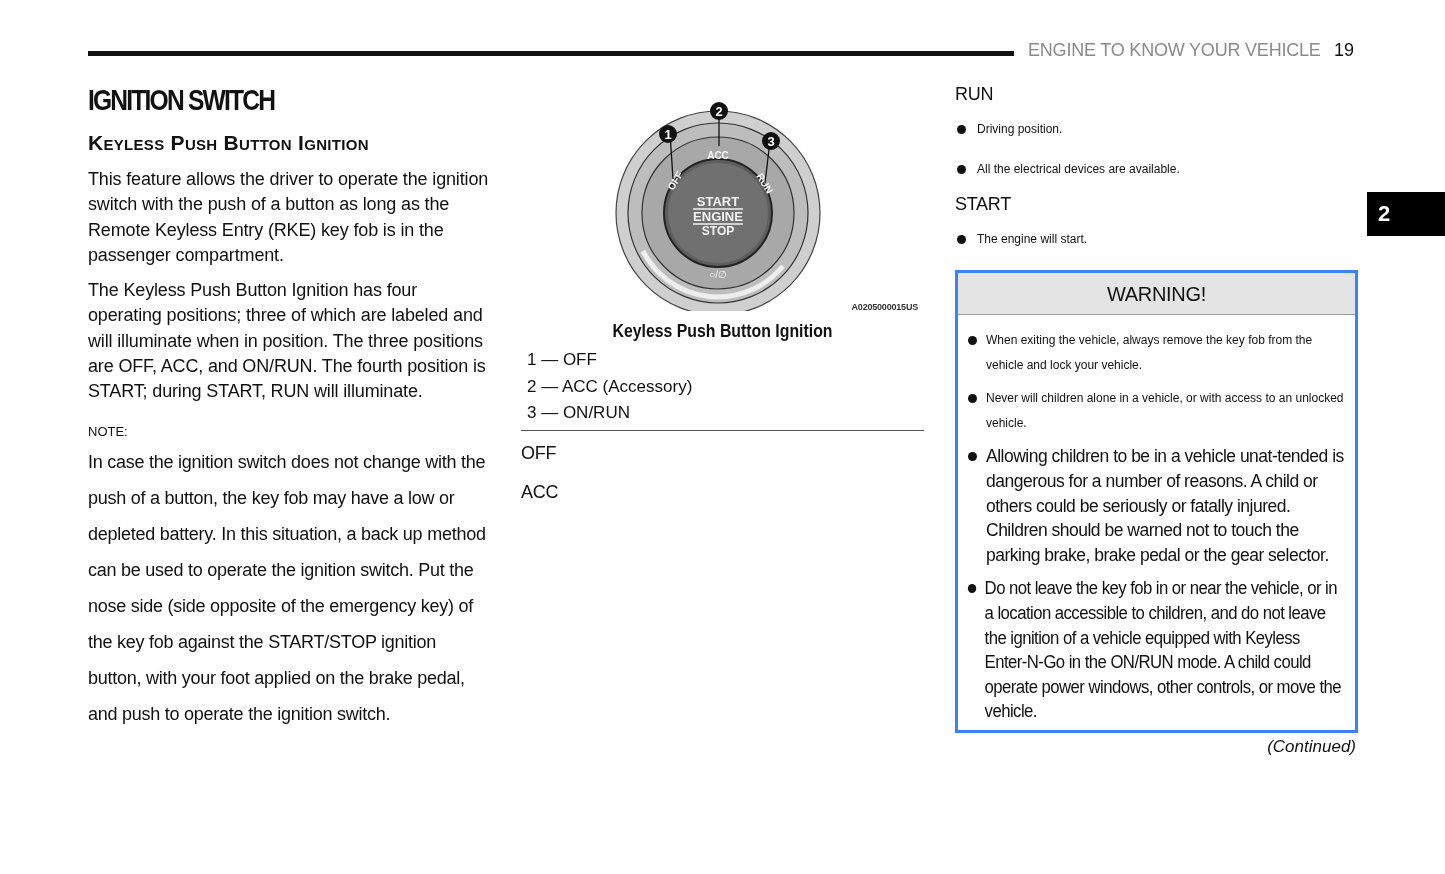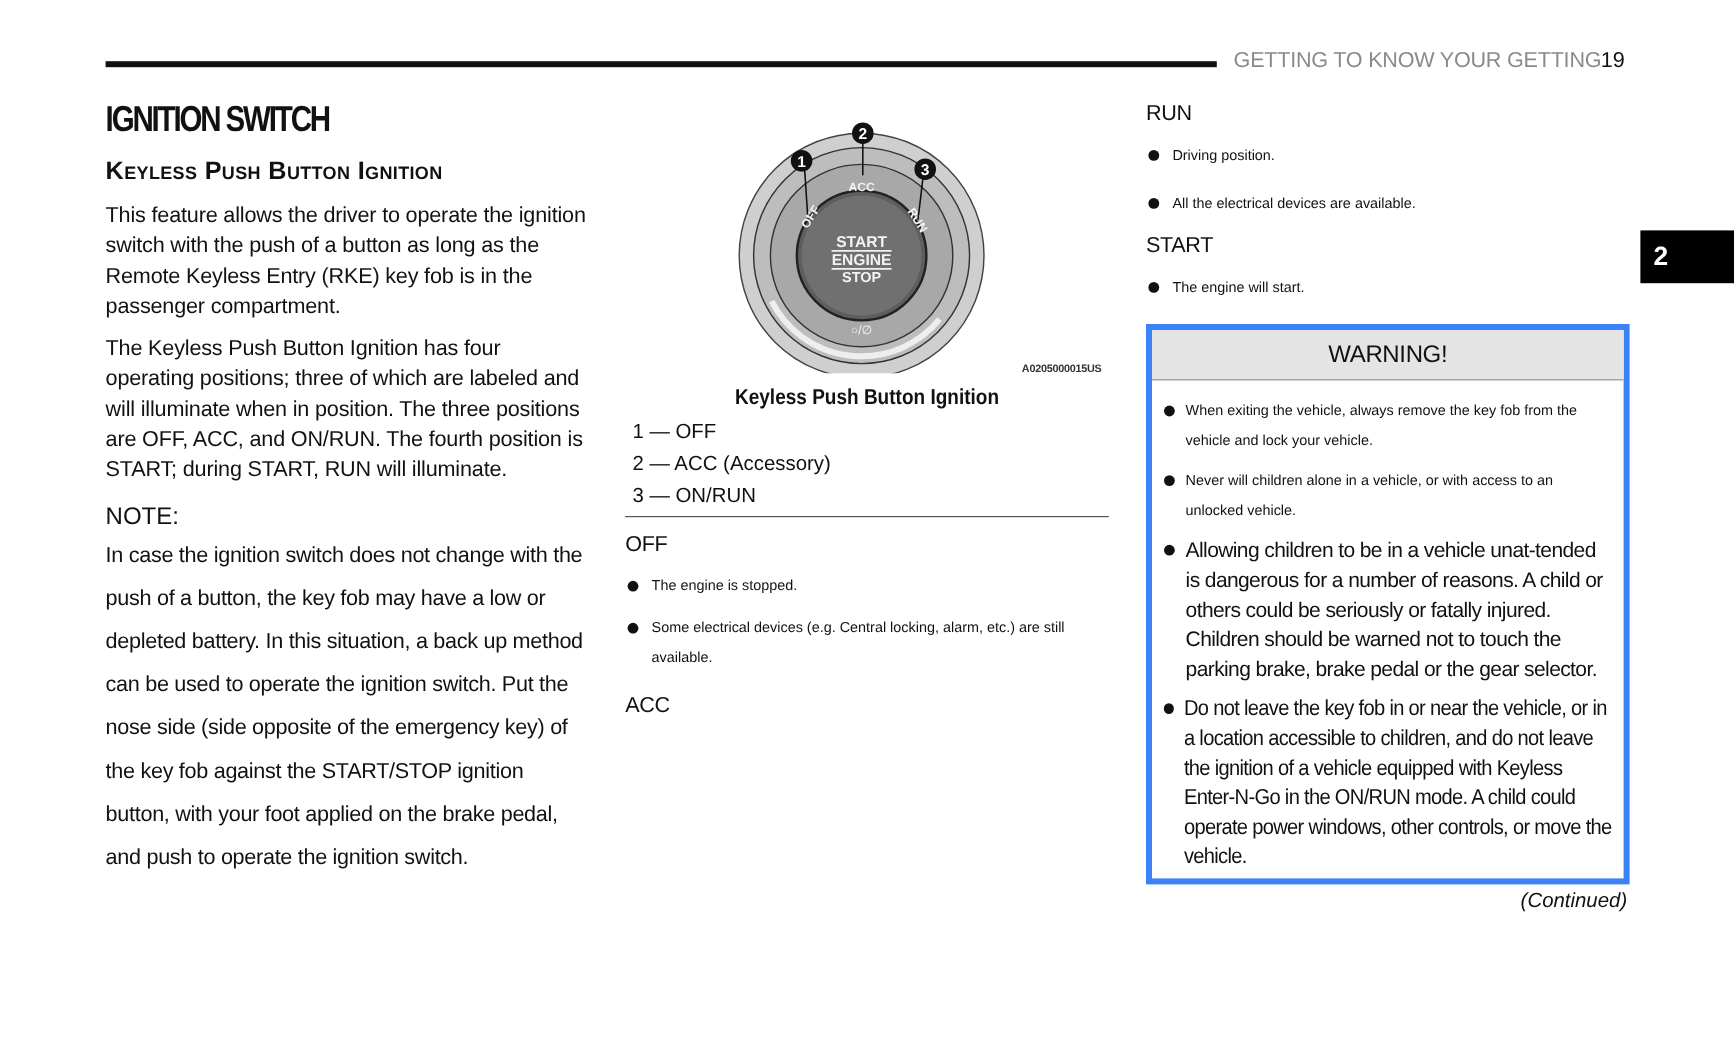--- a/index.html
+++ b/index.html
@@ -15,49 +15,49 @@
     .col { position: absolute; }
     .col-1 { left: 88px; top: 80px; width: 402px; }
     .col-2 { left: 521px; top: 95px; width: 403px; }
     .col-3 { left: 955px; top: 80px; width: 403px; }
 
     h1.section-title { font-family: "Liberation Sans", sans-serif; font-weight: bold; font-size: 30px; letter-spacing: -2.2px; transform: scaleX(0.82); transform-origin: left; white-space: nowrap; margin-top: 2px; line-height: 36px; }
     h2.subsection-title { font-weight: bold; font-size: 21px; font-variant: small-caps; letter-spacing: 0.3px; margin-top: 12px; line-height: 26px; }
 
     p.body-text { font-size: 18px; line-height: 25.3px; margin-top: 10px; letter-spacing: -0.15px; }
     p.first { margin-top: 11px; }
-    .note-label { font-size: 20px; margin-top: 14px; line-height: 25px; }
+    .note-label { font-size: 13px; margin-top: 14px; line-height: 25px; }
     .note-text { font-size: 18px; line-height: 36px; letter-spacing: -0.25px; }
 
     .figure { position: relative; width: 403px; height: 225px; }
     .dial-wrap { position: absolute; left: 92px; top: 6px; width: 210px; height: 210px; }
     .figure-code { position: absolute; right: 6px; top: 207px; font-size: 9px; font-weight: bold; color: #333; letter-spacing: -0.2px; }
     .figure-caption { font-weight: bold; font-size: 18px; text-align: center; transform: scaleX(0.88); margin-top: 0px; line-height: 22px; }
     .legend-list { margin-top: 5px; border-bottom: 1px solid #555; padding-bottom: 3px; }
     .legend-item { font-size: 17px; line-height: 26.5px; padding-left: 6px; }
 
     .modes-intro { margin-top: 34px; font-size: 18px; line-height: 25.3px; }
     .mode-label { font-size: 18px; margin-top: 10px; line-height: 25px; letter-spacing: -0.3px; }
     ul.bullets { list-style: none; }
     ul.bullets li { position: relative; padding-left: 22px; font-size: 12px; line-height: 25px; margin-top: 10px; }
     ul.bullets li::before { content: ""; position: absolute; left: 2px; top: 8px; width: 9px; height: 9px; border-radius: 50%; background: #111; }
 
-    .warning-box { margin-top: 18px; border: 5px solid #3b82f6; width: 403px; }
+    .warning-box { margin-top: 18px; border: 3px solid #3b82f6; width: 403px; }
     .warning-head { background: #e4e4e4; text-align: center; font-size: 20px; height: 42px; line-height: 43px; border-bottom: 1px solid #999; letter-spacing: -0.3px; }
     .warning-body { padding: 4px 8px 6px 8px; }
     .warning-body ul.bullets li { padding-left: 20px; margin-top: 9px; line-height: 24.6px; }
     .warning-body ul.bullets li.narrow { font-size: 17.5px; letter-spacing: -0.5px; }
     .warning-body ul.bullets li.condensed { font-size: 18px; letter-spacing: -0.6px; transform: scaleX(0.93); transform-origin: left; width: 107%; }
     .continued { text-align: right; font-style: italic; font-size: 17px; margin-top: 4px; padding-right: 2px; }
   </style>
 </head>
 <body>
 
 <div class="top-rule"></div>
-<div class="running-head">GETTING TO KNOW YOUR GETTING</div>
+<div class="running-head">ENGINE TO KNOW YOUR VEHICLE</div>
 <div class="page-num">19</div>
 <div class="chapter-tab"><span>2</span></div>
 
 <div class="col col-1">
   <h1 class="section-title">IGNITION SWITCH</h1>
   <h2 class="subsection-title">Keyless Push Button Ignition</h2>
   <p class="body-text first">This feature allows the driver to operate the ignition switch with the push of a button as long as the Remote Keyless Entry (RKE) key fob is in the passenger compartment.</p>
   <p class="body-text">The Keyless Push Button Ignition has four operating positions; three of which are labeled and will illuminate when in position. The three positions are OFF, ACC, and ON/RUN. The fourth position is START; during START, RUN will illuminate.</p>
   <div class="note-label">NOTE:</div>
   <p class="note-text">In case the ignition switch does not change with the push of a button, the key fob may have a low or depleted battery. In this situation, a back up method can be used to operate the ignition switch. Put the nose side (side opposite of the emergency key) of the key fob against the START/STOP ignition button, with your foot applied on the brake pedal, and push to operate the ignition switch.</p>
@@ -96,24 +96,20 @@
     <div class="figure-code">A0205000015US</div>
   </div>
   <div class="figure-caption">Keyless Push Button Ignition</div>
   <div class="legend-list">
     <div class="legend-item">1 — OFF</div>
     <div class="legend-item">2 — ACC (Accessory)</div>
     <div class="legend-item">3 — ON/RUN</div>
   </div>
 
   <div class="mode-label">OFF</div>
-  <ul class="bullets">
-    <li>The engine is stopped.</li>
-    <li>Some electrical devices (e.g. Central locking, alarm, etc.) are still available.</li>
-  </ul>
   <div class="mode-label" style="margin-top:14px">ACC</div>
 </div>
 
 <div class="col col-3">
   <div class="mode-label" style="margin-top:2px">RUN</div>
   <ul class="bullets">
     <li>Driving position.</li>
     <li style="margin-top:15px">All the electrical devices are available.</li>
   </ul>
   <div class="mode-label">START</div>

